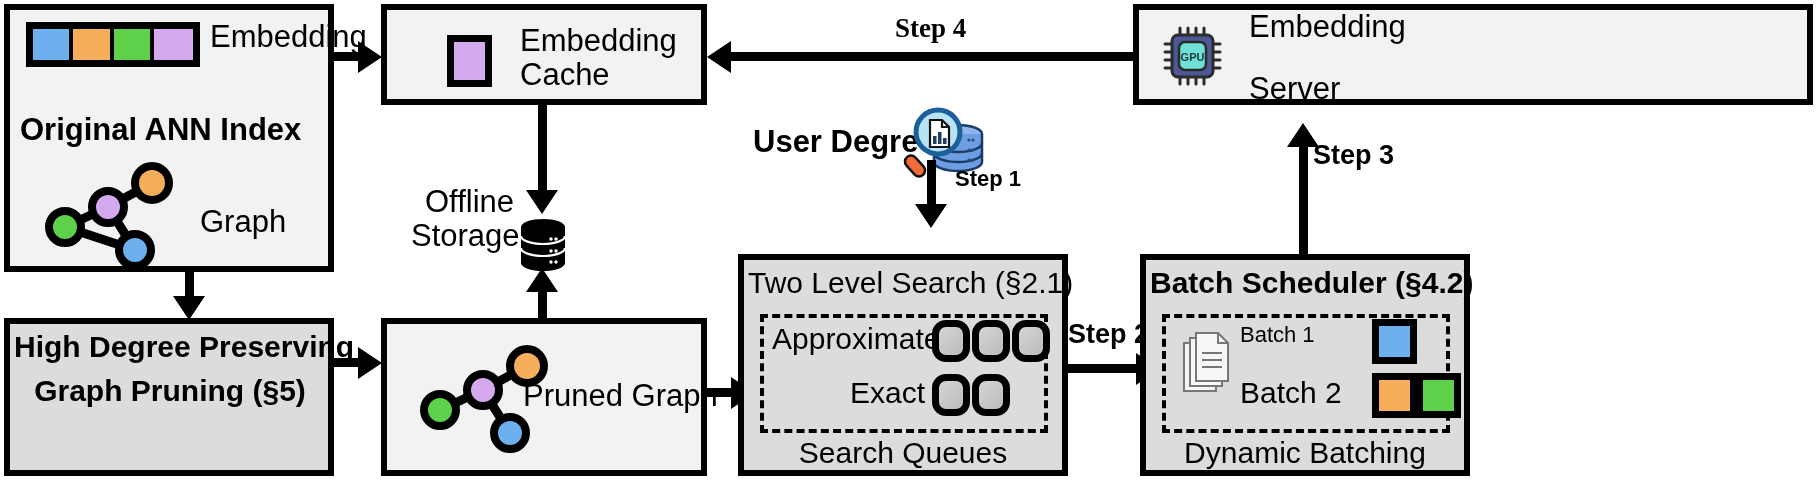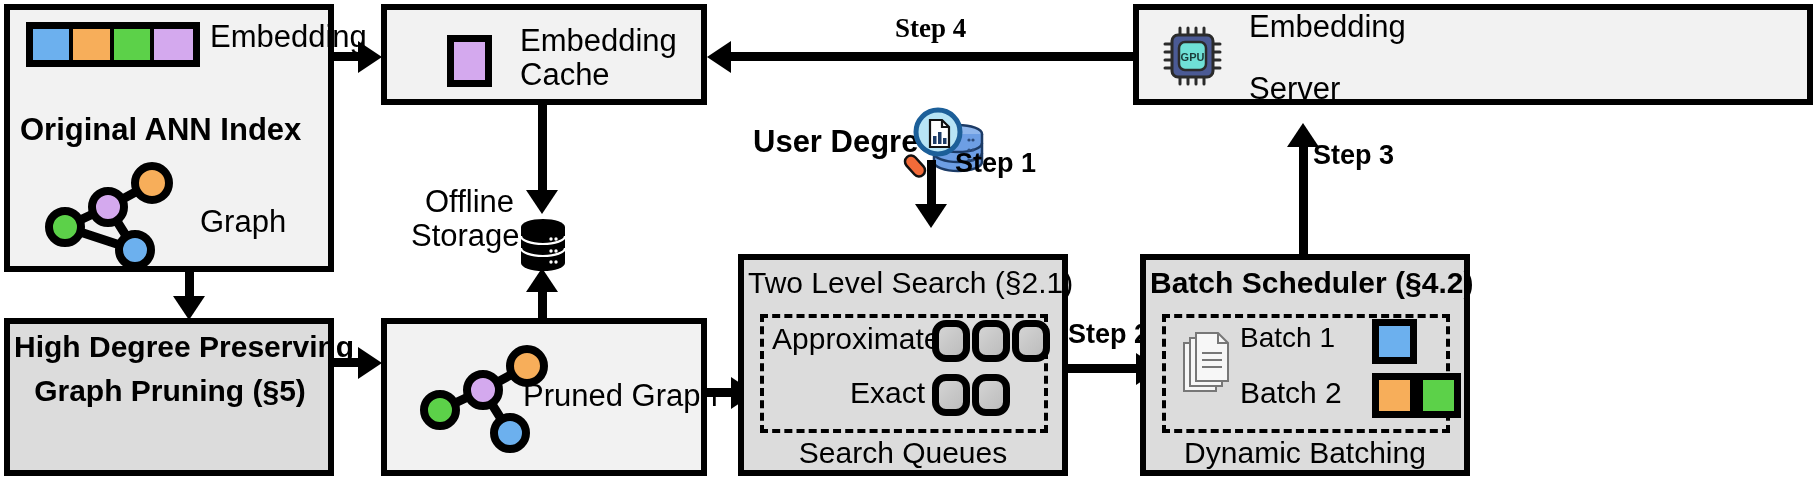--- a/index.html
+++ b/index.html
@@ -165,21 +165,21 @@
     <path d="M37 16 v7 h7" fill="none" stroke="#111" stroke-width="2.2"></path>
     <g fill="#1c3b66">
       <rect x="28" y="32" width="3.5" height="8"></rect>
       <rect x="33" y="28" width="3.5" height="12"></rect>
       <rect x="38" y="34" width="3.5" height="6"></rect>
     </g>
   </svg>
 
   <div class="vline" style="left:927px;top:160px;height:46px;"></div>
   <div class="ah-d" style="left:915px;top:204px;"></div>
-  <div class="lbl t-bold" style="left:955px;top:149px;font-size:27px;">Step 1</div>
+  <div class="lbl t-bold" style="left:955px;top:167px;font-size:22px;">Step 1</div>
 
   <div class="box shaded" style="left:738px;top:254px;width:330px;height:222px;">
   </div>
   <div class="lbl t-reg" style="left:748px;top:267px;width:310px;text-align:center;font-size:30px;">Two Level Search (§2.1)</div>
 
   <div class="dashed" style="left:760px;top:314px;width:288px;height:119px;"></div>
 
   <div class="lbl t-reg" style="left:772px;top:323px;font-size:30px;">Approximate</div>
   <div class="qbox" style="left:932px;top:320px;width:38px;height:42px;"></div>
   <div class="qbox" style="left:972px;top:320px;width:38px;height:42px;"></div>
@@ -208,21 +208,21 @@
       <path d="M16 2 h22 l10 10 v38 h-32 z"></path>
     </g>
     <path d="M38 2 v10 h10" fill="none" stroke="#777" stroke-width="2"></path>
     <g stroke="#777" stroke-width="2">
       <line x1="22" y1="22" x2="42" y2="22"></line>
       <line x1="22" y1="29" x2="42" y2="29"></line>
       <line x1="22" y1="36" x2="42" y2="36"></line>
     </g>
   </svg>
 
-  <div class="lbl t-reg" style="left:1240px;top:323px;font-size:28px;">Batch 1</div>
+  <div class="lbl t-reg" style="left:1240px;top:323px;font-size:22px;">Batch 1</div>
   <div class="swatch" style="left:1372px;top:319px;width:45px;height:45px;background:#6cb0ee;"></div>
 
   <div class="lbl t-reg" style="left:1240px;top:377px;font-size:30px;">Batch 2</div>
   <div class="swatch" style="left:1372px;top:373px;width:45px;height:45px;background:#f7ae5a;"></div>
   <div class="swatch" style="left:1416px;top:373px;width:45px;height:45px;background:#5cd149;"></div>
 
   <div class="lbl t-reg" style="left:1150px;top:437px;width:310px;text-align:center;font-size:30px;">Dynamic Batching</div>
 
   <div class="vline" style="left:1299px;top:145px;height:110px;"></div>
   <div class="ah-u" style="left:1287px;top:123px;"></div>

